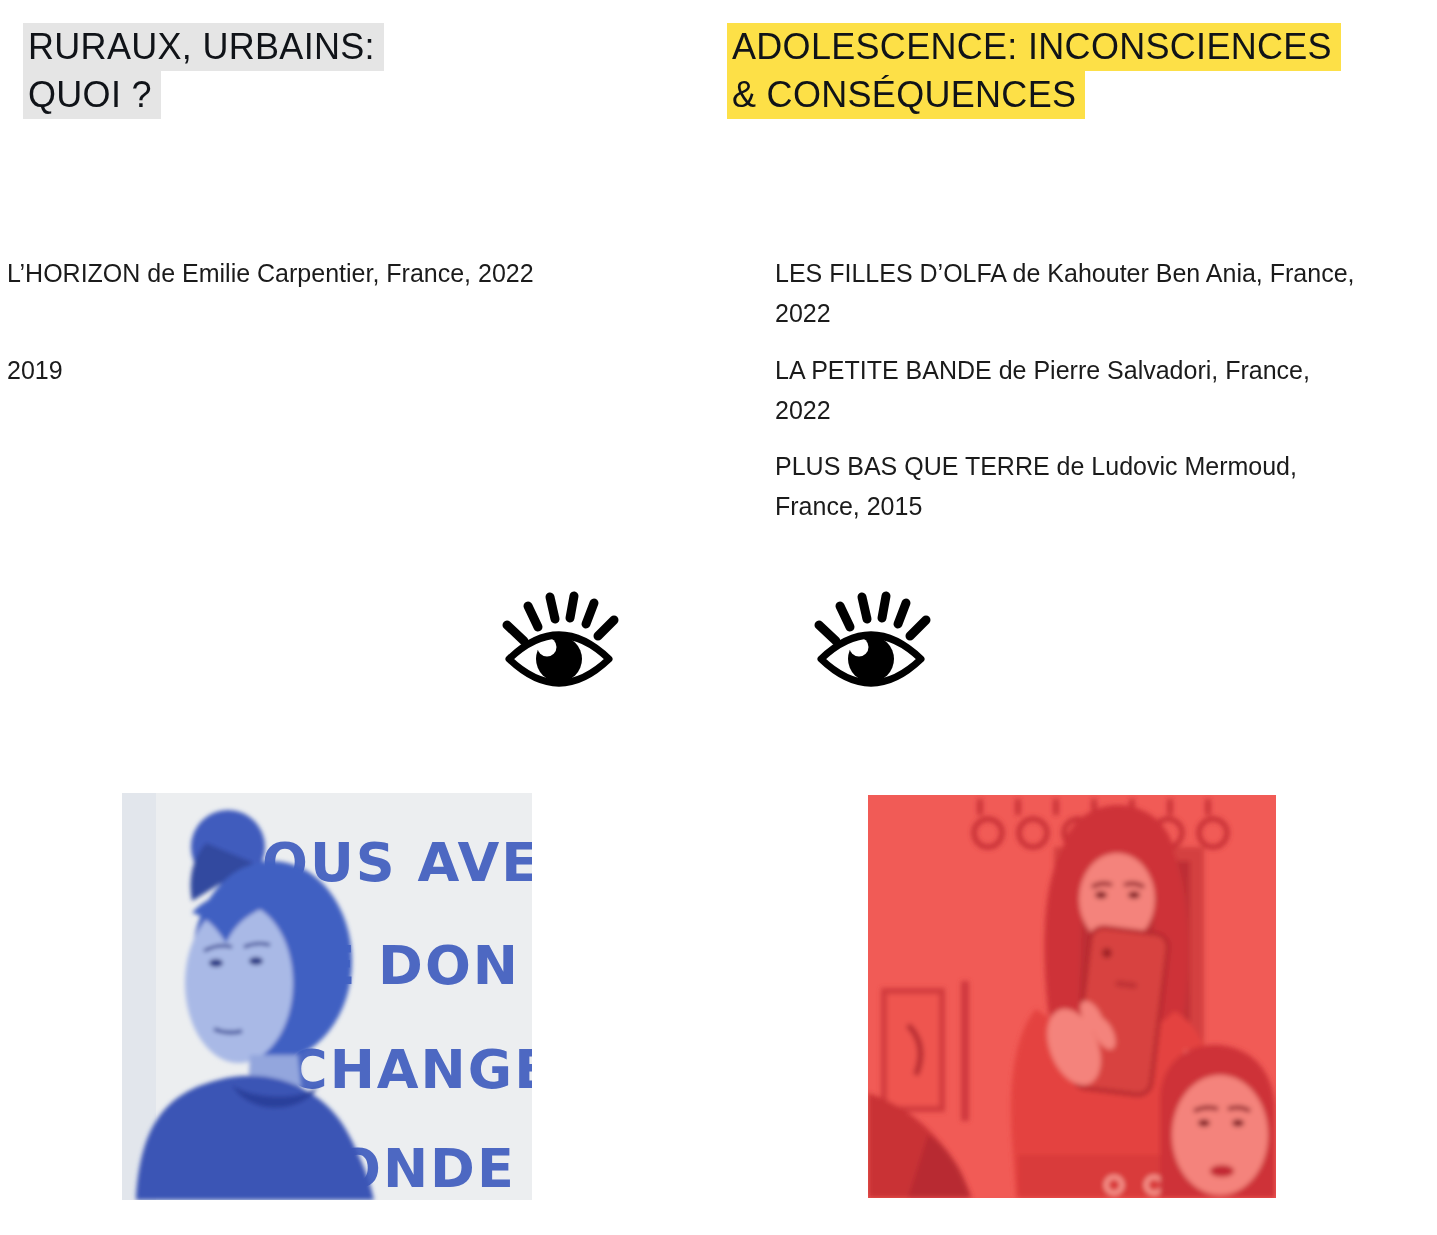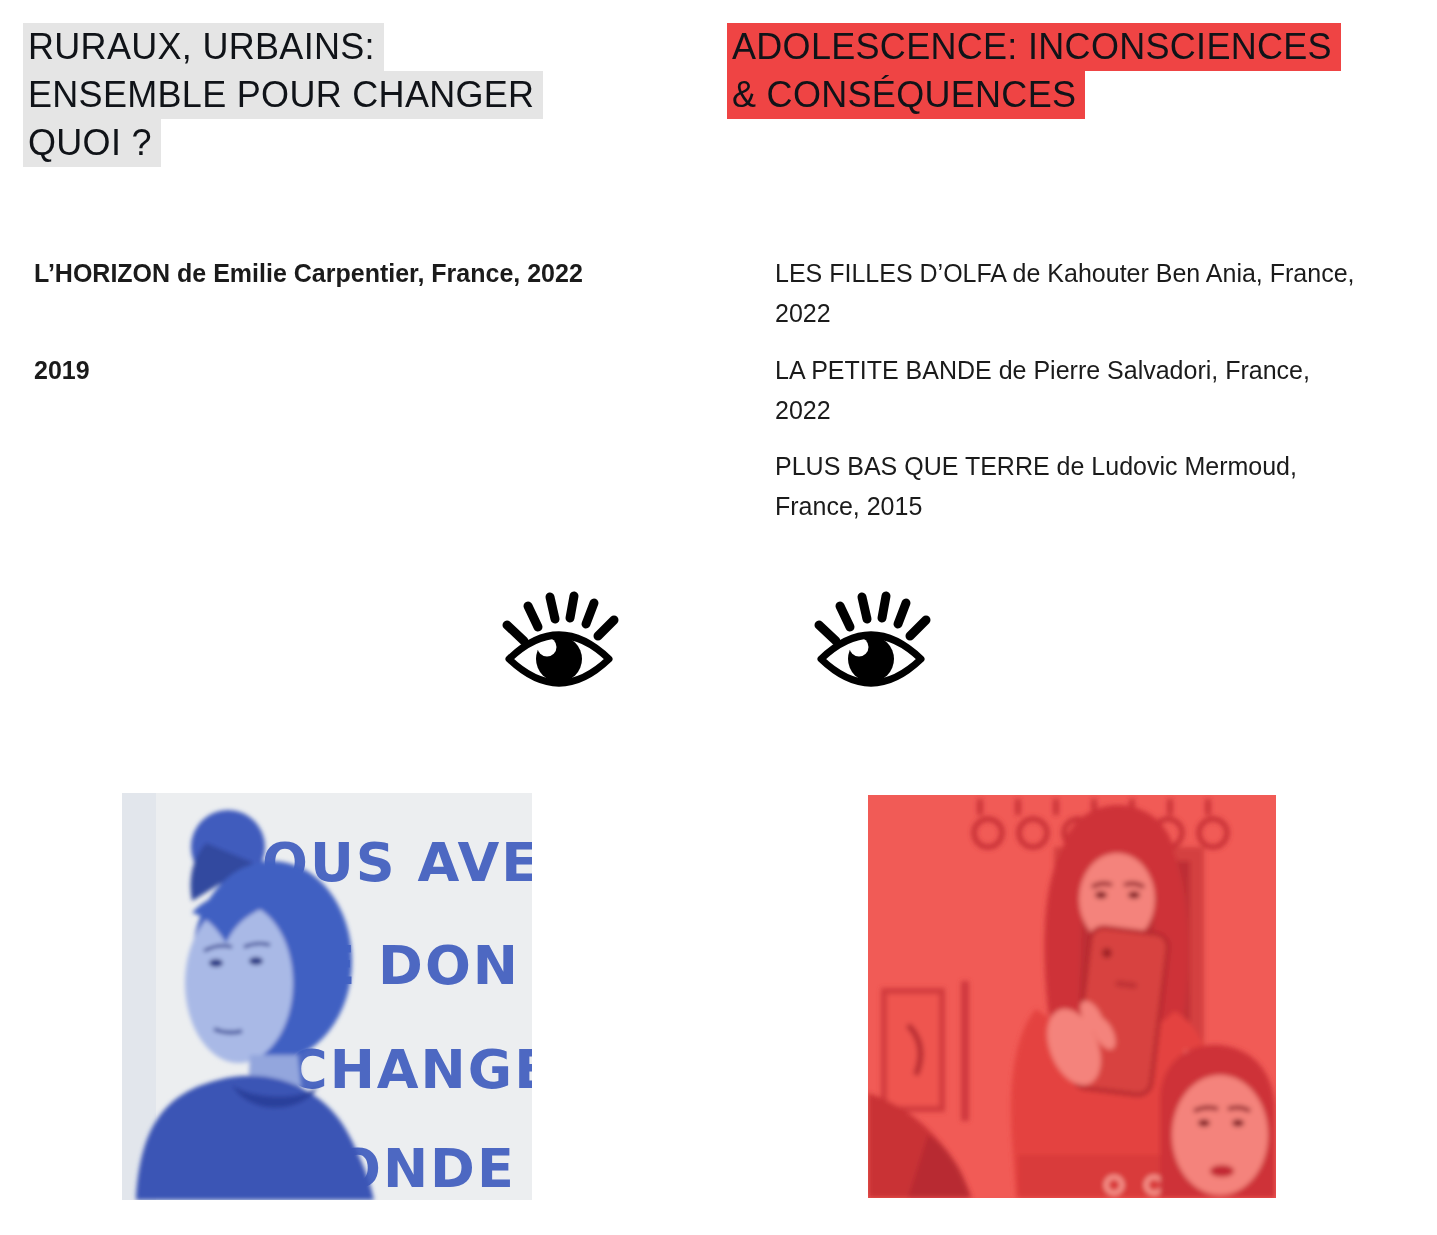--- a/index.html
+++ b/index.html
@@ -9,26 +9,26 @@
   }
   .col { display:contents; }
 
   
   .headline { position:absolute; margin:0; font-size:36px; line-height:48px;
               font-weight:400; letter-spacing:0.3px; color:#101318; }
   .headline .hl { display:block; width:fit-content; padding:0 9px 0 5px; }
   #headline-left  { left:23px;  top:23px; }
   #headline-left .hl  { background:#e5e5e5; }
   #headline-right { left:727px; top:23px; }
-  #headline-right .hl { background:#ef4444; }
+  #headline-right .hl { background:#fde047; }
 
   
   .film-list { position:absolute; top:253px; margin:0; padding:0; list-style:none;
                font-size:25px; line-height:40px; color:#1b1b1b; font-weight:400; }
-  #films-left  { left:34px;  width:665px;font-weight:bold; }
+  #films-left  { left:7px;  width:665px; }
   #films-right { left:727px; width:680px;margin-left:48px; }
   .film-list li { height:96.5px; overflow:visible; }
   .film-line { display:block; }
 
   
   .eye { position:absolute; top:589px; width:132px; height:99px; }
   #eye-left  { left:493px; }
   #eye-right { left:805px; }
 
   
@@ -40,21 +40,20 @@
 </style>
 </head>
 <body>
 
 <div class="page">
 
   
   <section class="col">
     <h1 class="headline" id="headline-left">
       <span class="hl">RURAUX, URBAINS:</span>
-      <span class="hl">ENSEMBLE POUR CHANGER</span>
       <span class="hl">QUOI ?</span>
     </h1>
 
     <ul class="film-list" id="films-left">
       <li>
         <span class="film-line">L’HORIZON de Emilie Carpentier, France, 2022</span>
         <span class="film-line"></span>
       </li>
       <li>
         <span class="film-line">2019</span>

